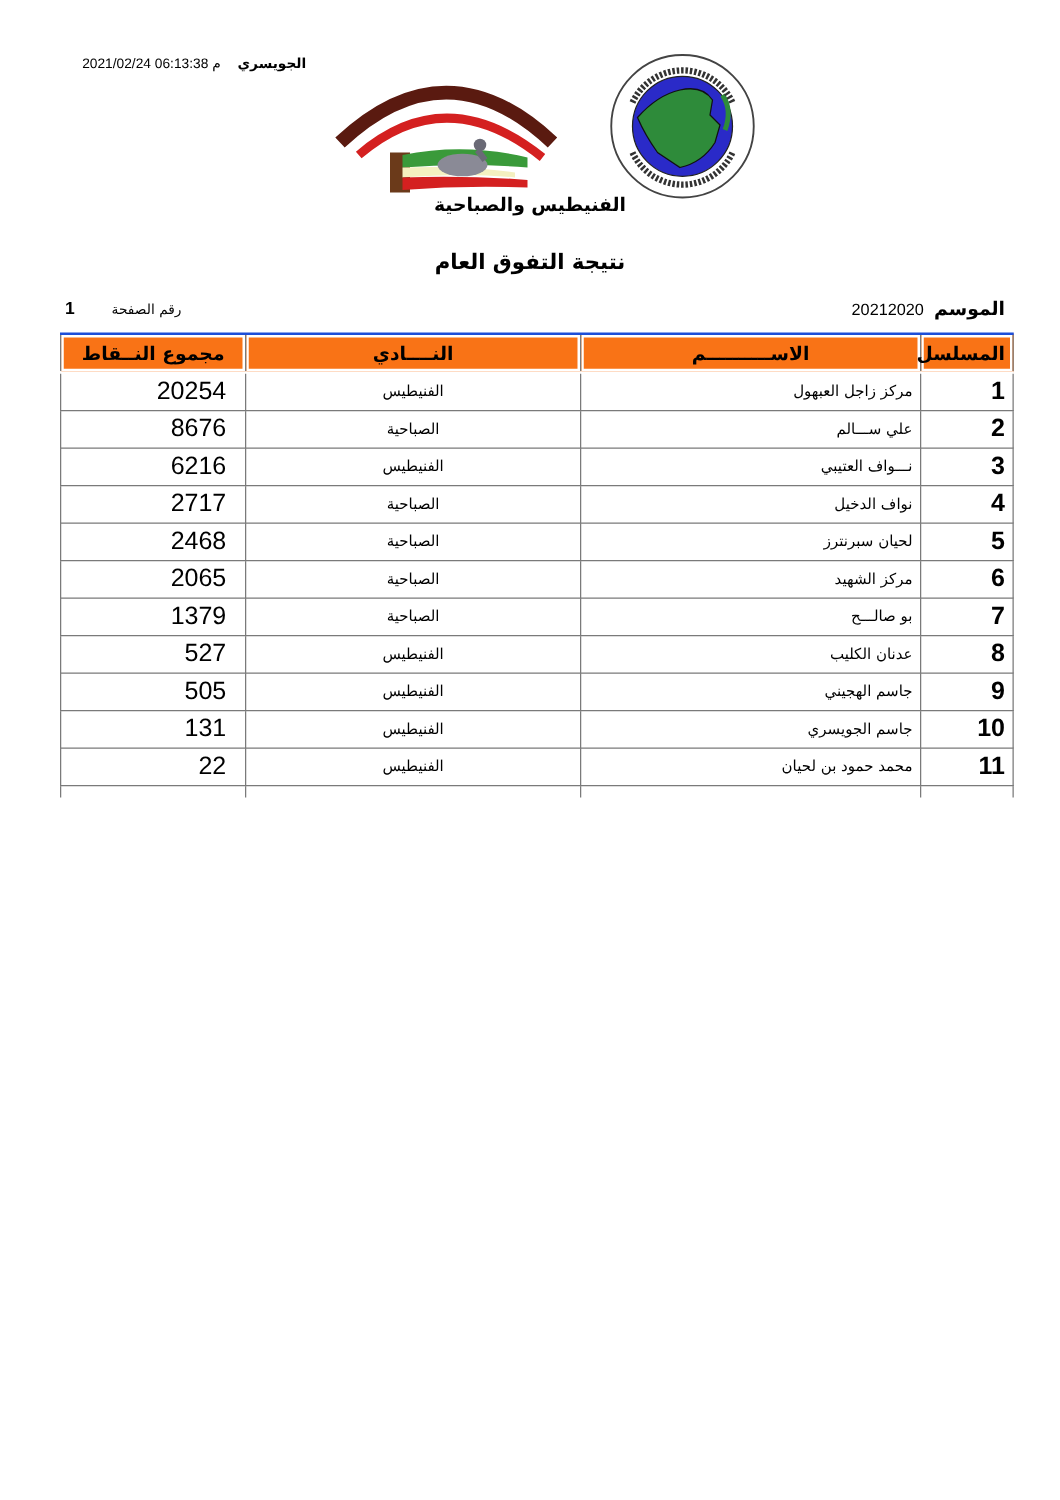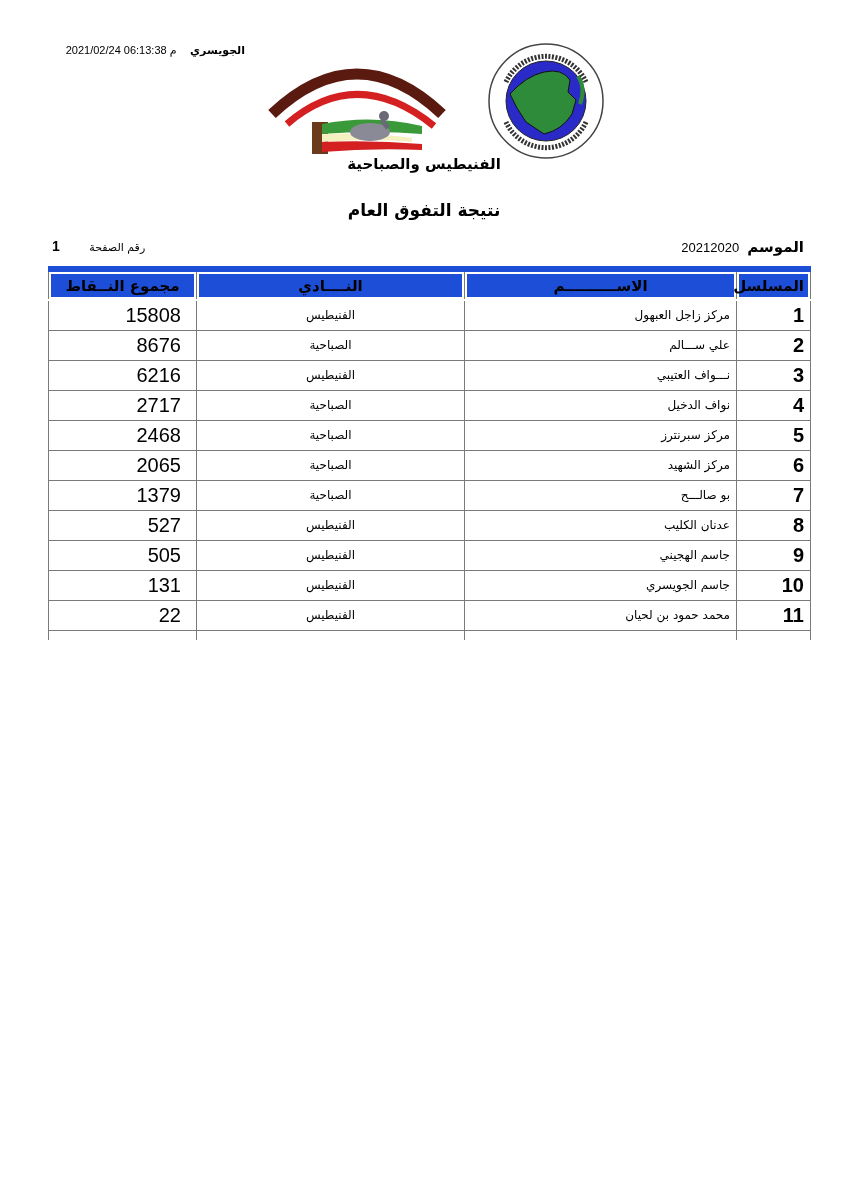--- a/index.html
+++ b/index.html
@@ -13,21 +13,21 @@
     #logo-fed { left: 486px; top: 42px; width: 120px; height: 118px; }
     #subtitle { left: 0; width: 848px; top: 155px; text-align: center; font-size: 15px; font-weight: bold; direction: rtl; }
     #title { left: 0; width: 848px; top: 200px; text-align: center; font-size: 17px; font-weight: bold; direction: rtl; }
     #season { right: 44px; top: 238px; direction: rtl; font-size: 13px; white-space: nowrap; }
     #season .lbl { font-weight: bold; font-size: 15px; margin-left: 4px; }
     #season .val { font-family: "Liberation Sans", sans-serif; font-size: 13px; }
     #page-no { left: 52px; top: 238px; direction: rtl; font-size: 11px; white-space: nowrap; }
     #page-no .val { font-weight: bold; font-size: 14px; font-family: "Liberation Sans", sans-serif; margin-right: 26px; }
     #results-table { position: absolute; left: 48px; top: 266px; width: 762px; border-collapse: collapse; direction: rtl; table-layout: fixed; }
     #results-table th, #results-table td { border: 1px solid #7a7a7a; padding: 0 6px; height: 30px; box-sizing: border-box; }
-    #results-table th { background: #1d4ed8; font-weight: bold; font-size: 15px; height: 31px; border-top: 6px solid #1d4ed8; border-bottom: 2px solid #ffffff; box-shadow: inset 0 0 0 2px #ffffff; }
+    #results-table th { background: #f97316; font-weight: bold; font-size: 15px; height: 31px; border-top: 2px solid #1d4ed8; border-bottom: 2px solid #ffffff; box-shadow: inset 0 0 0 2px #ffffff; }
     #results-table td { font-size: 12px; }
     #results-table td.num { text-align: right; font-weight: bold; font-size: 20px; font-family: "Liberation Sans", sans-serif; }
     #results-table td.name { text-align: right; }
     #results-table td.club { text-align: center; }
     #results-table td.pts { text-align: left; direction: ltr; font-size: 20px; font-family: "Liberation Sans", sans-serif; padding-left: 0; }
     #results-table td.pts span { display: inline-block; width: 132px; text-align: right; }
     #results-table tr.tail td { height: 10px; border-bottom: none; }
     col.c-num { width: 74px; } col.c-name { width: 272px; } col.c-club { width: 268px; } col.c-pts { width: 148px; }
   </style>
 </head>
@@ -89,21 +89,21 @@
       <th>الاســــــــــم</th>
       <th>النــــادي</th>
       <th>مجموع النــقاط</th>
     </tr>
   </thead>
   <tbody id="rows">
       <tr>
         <td class="num">1</td>
         <td class="name">مركز زاجل العبهول</td>
         <td class="club">الفنيطيس</td>
-        <td class="pts"><span>15808</span></td>
+        <td class="pts"><span>20254</span></td>
       </tr>
       <tr>
         <td class="num">2</td>
         <td class="name">علي ســـالم</td>
         <td class="club">الصباحية</td>
         <td class="pts"><span>8676</span></td>
       </tr>
       <tr>
         <td class="num">3</td>
         <td class="name">نـــواف العتيبي</td>
@@ -111,21 +111,21 @@
         <td class="pts"><span>6216</span></td>
       </tr>
       <tr>
         <td class="num">4</td>
         <td class="name">نواف الدخيل</td>
         <td class="club">الصباحية</td>
         <td class="pts"><span>2717</span></td>
       </tr>
       <tr>
         <td class="num">5</td>
-        <td class="name">مركز سبرنترز</td>
+        <td class="name">لحيان سبرنترز</td>
         <td class="club">الصباحية</td>
         <td class="pts"><span>2468</span></td>
       </tr>
       <tr>
         <td class="num">6</td>
         <td class="name">مركز الشهيد</td>
         <td class="club">الصباحية</td>
         <td class="pts"><span>2065</span></td>
       </tr>
       <tr>

